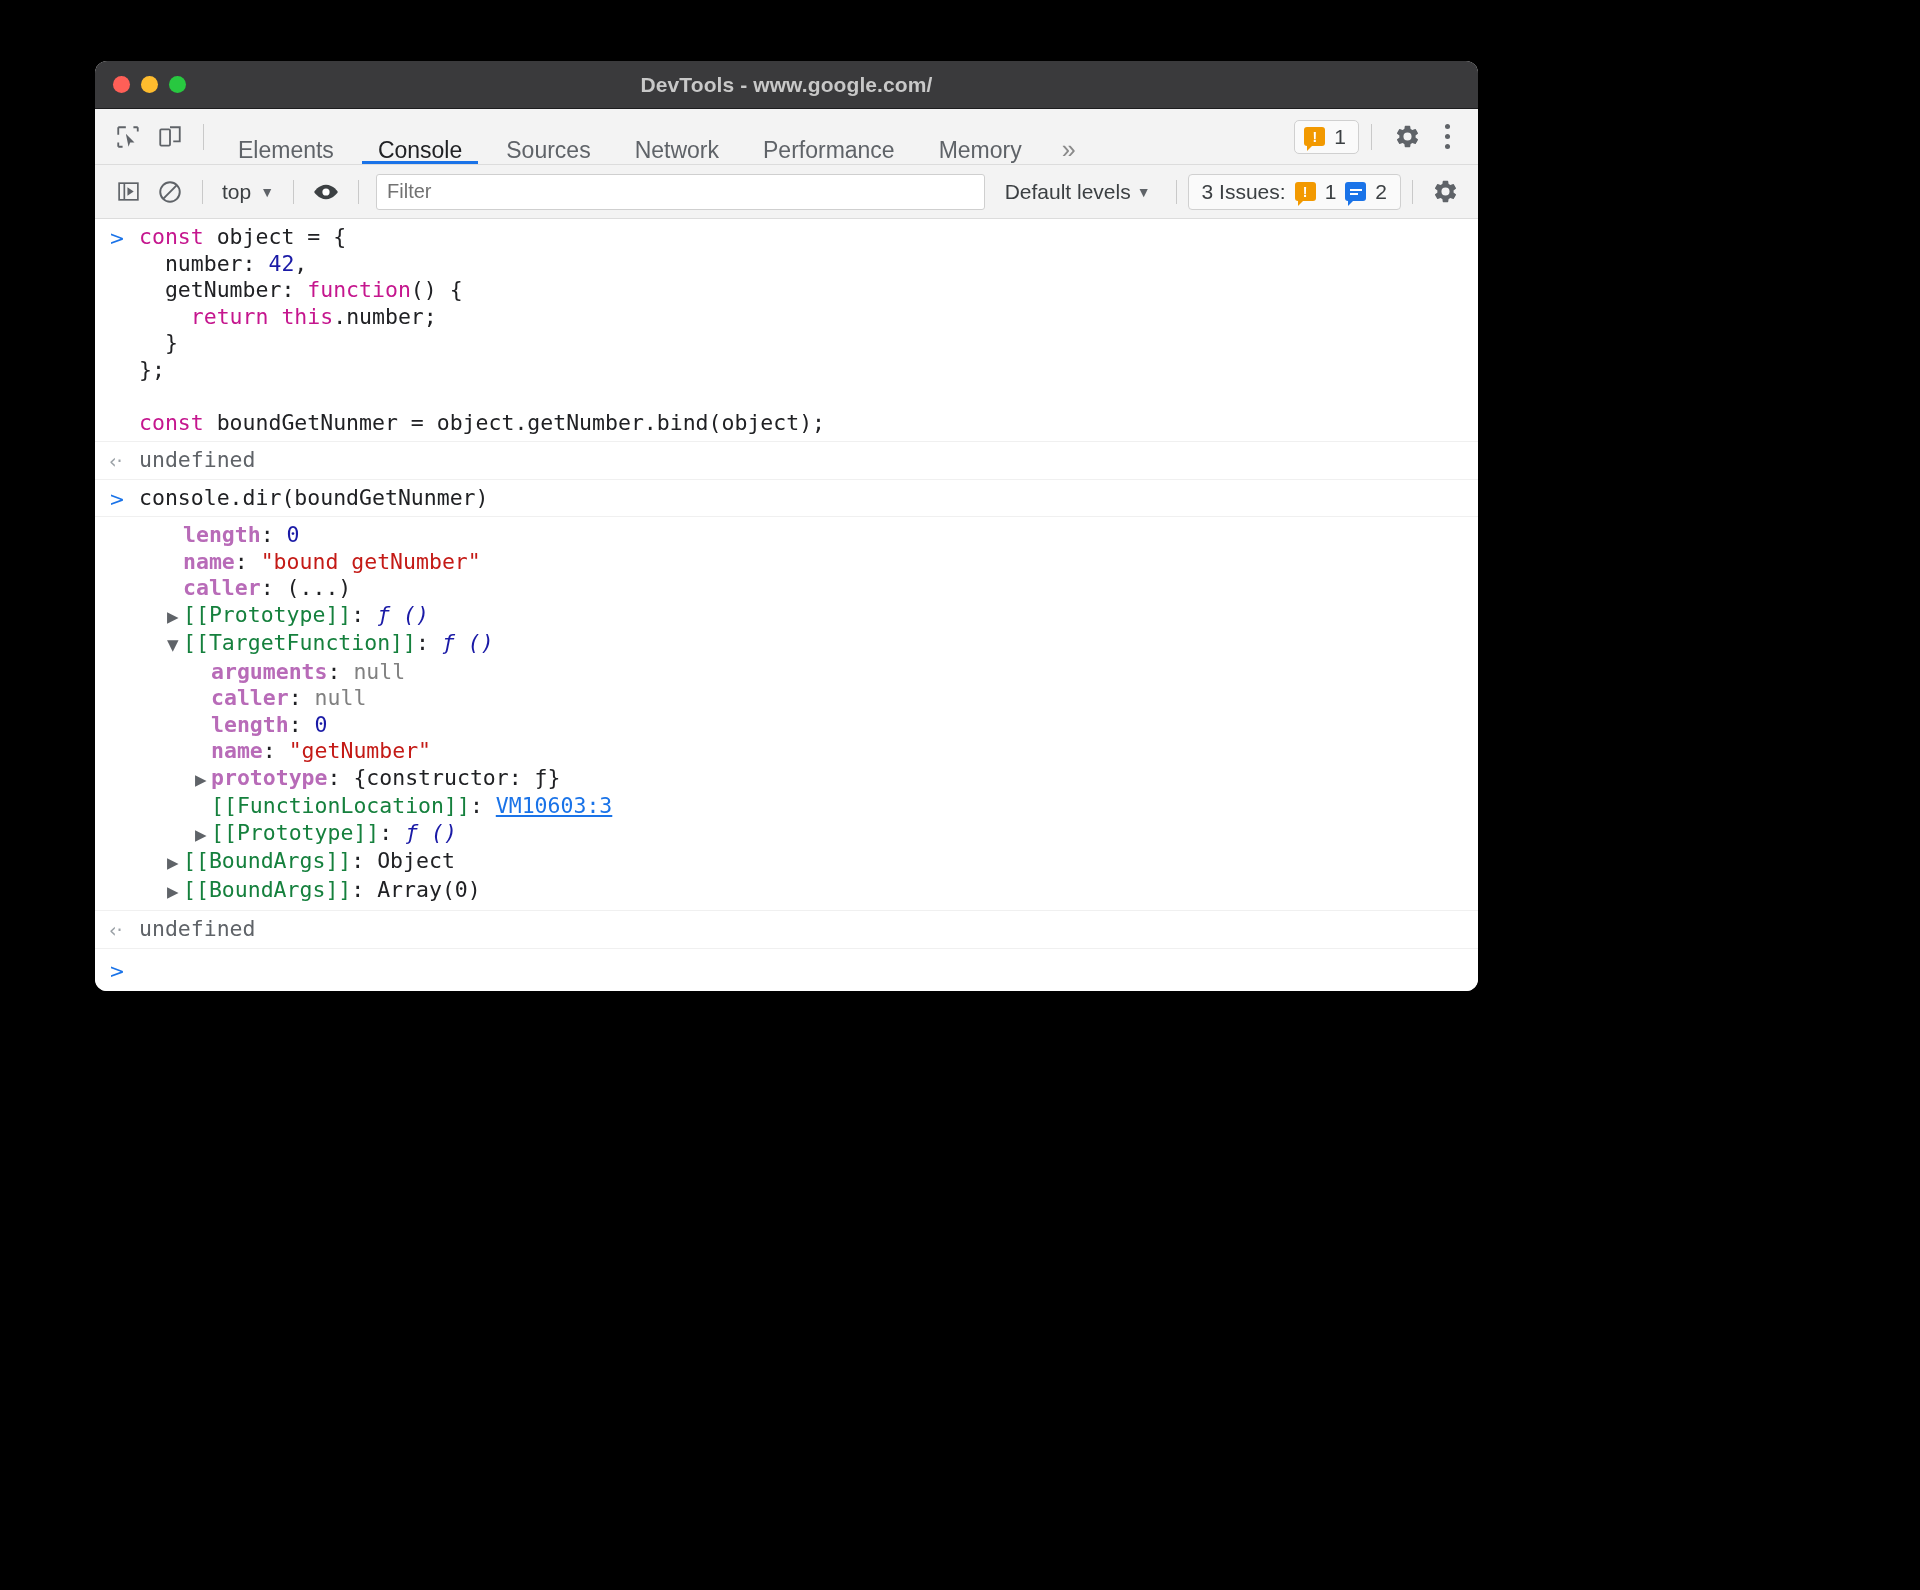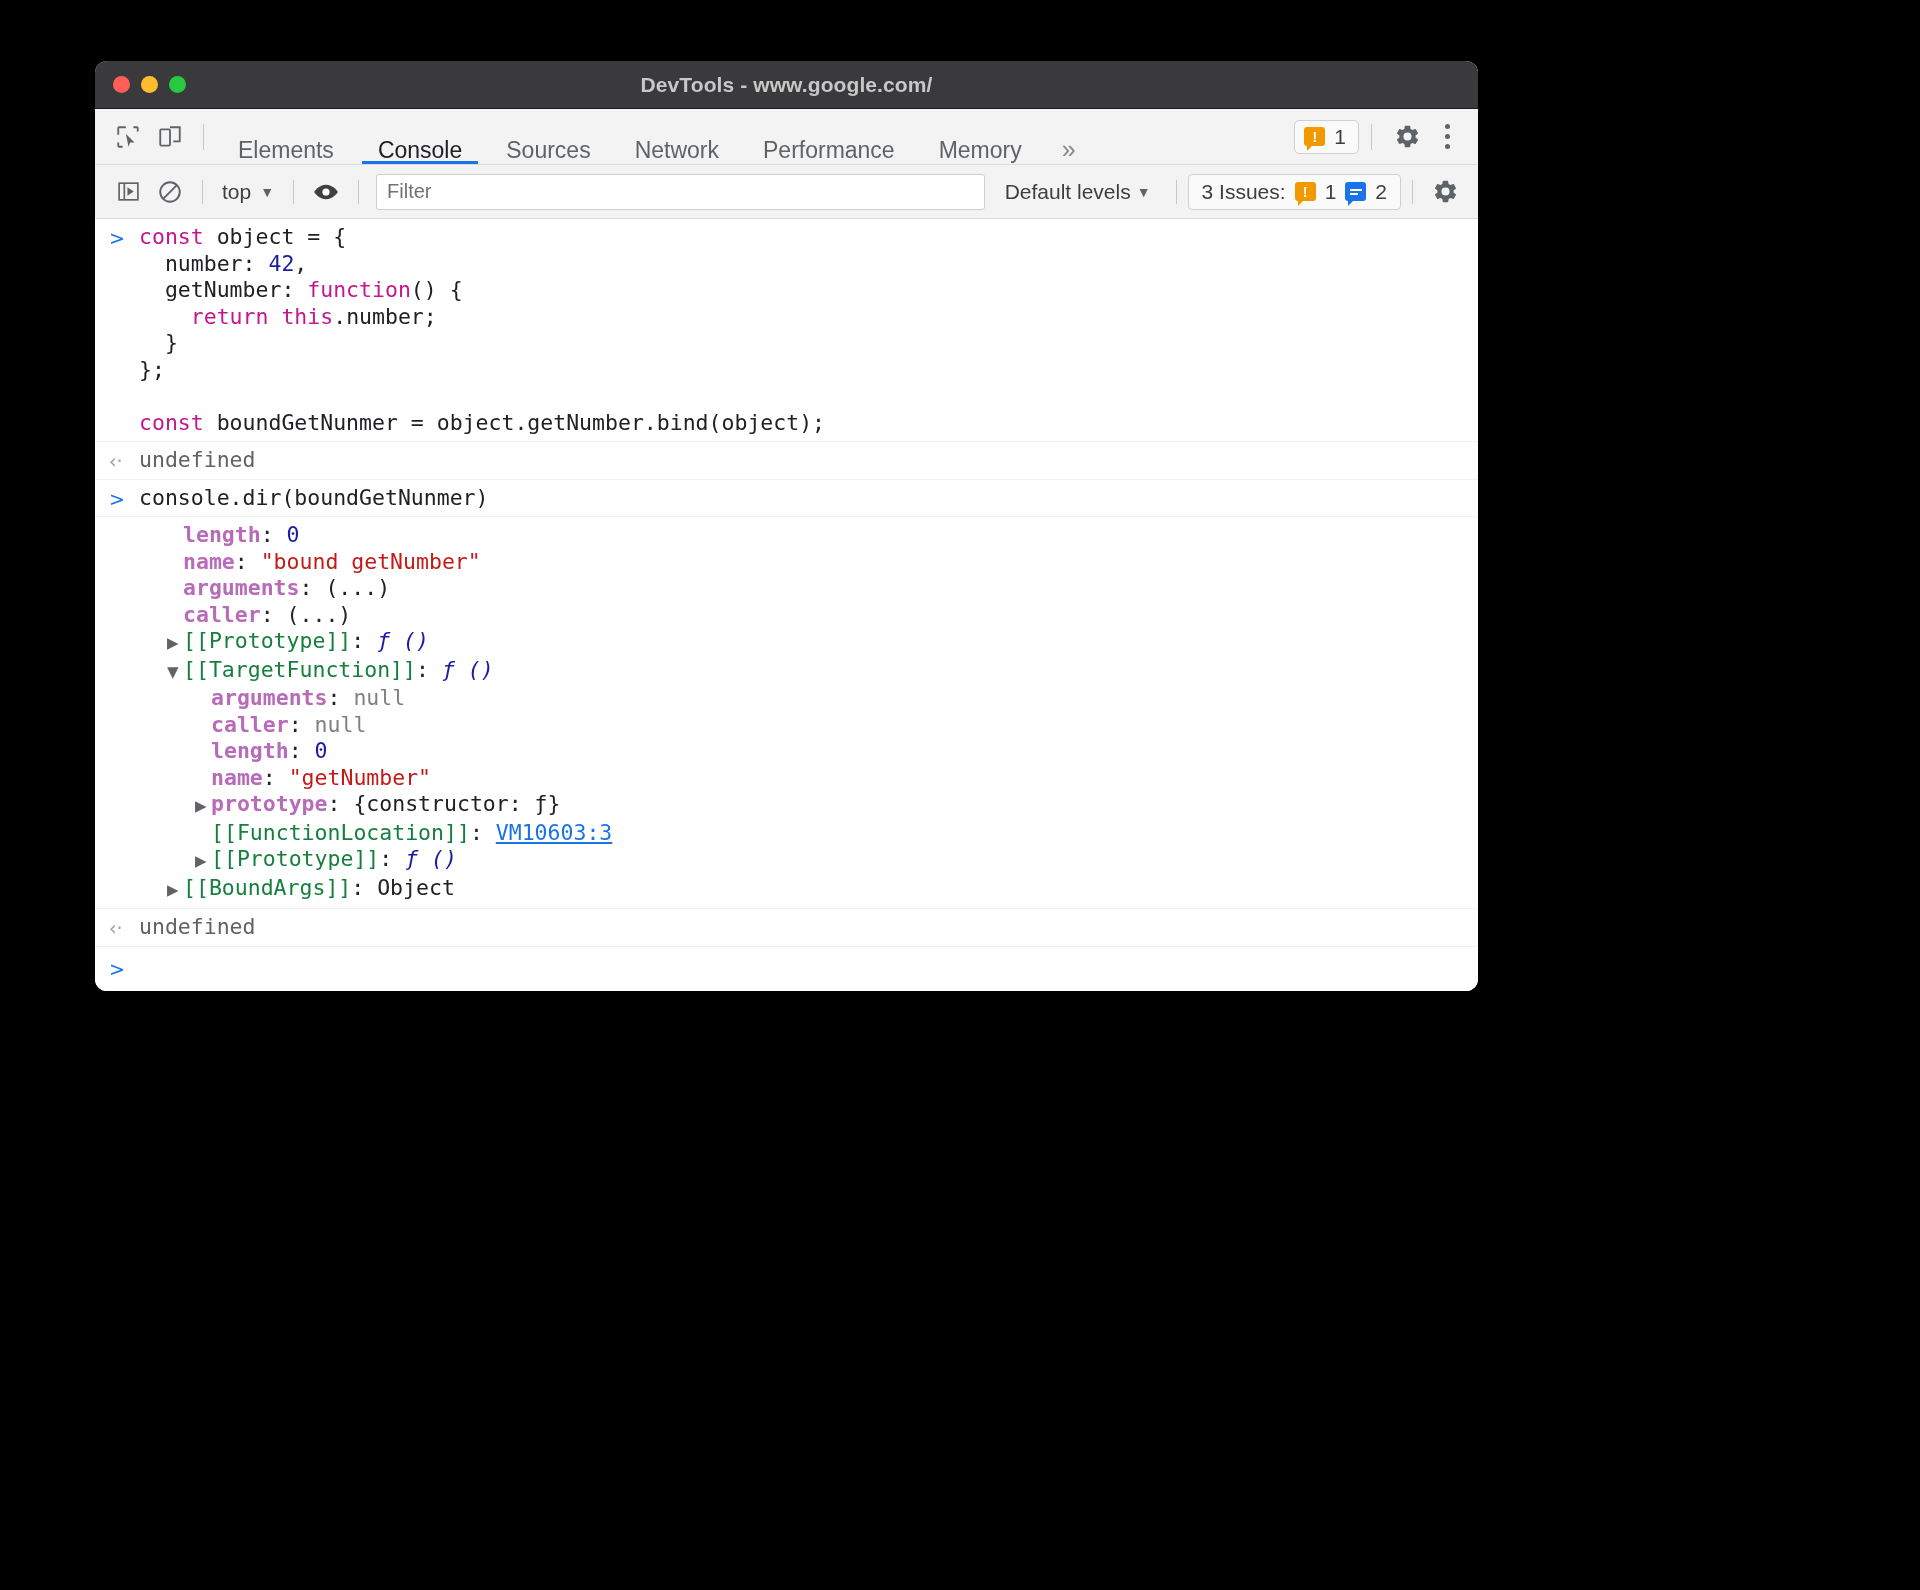--- a/index.html
+++ b/index.html
@@ -375,32 +375,32 @@
 
     <div class="msg">
       <span class="gutter input">&gt;</span>
       <span class="code">console.dir(boundGetNunmer)</span>
     </div>
 
     <div class="msg">
       <div id="tree-body">
           <div class="tree-line" style="padding-left: 28px;"><span class="tri"></span><span class="prop">length</span><span>: </span><span class="num">0</span></div>
           <div class="tree-line" style="padding-left: 28px;"><span class="tri"></span><span class="prop">name</span><span>: </span><span class="str">"bound getNumber"</span></div>
-          <div class="tree-line" style="padding-left: 28px;"><span class="tri"></span><span class="prop">arguments</span><span>: </span><span>(...)</span></div>
           <div class="tree-line" style="padding-left: 28px;"><span class="tri"></span><span class="prop">caller</span><span>: </span><span>(...)</span></div>
           <div class="tree-line" style="padding-left: 28px;"><span class="tri">▶</span><span class="internal">[[Prototype]]</span><span>: </span><span class="fnblue">ƒ ()</span></div>
           <div class="tree-line" style="padding-left: 28px;"><span class="tri">▼</span><span class="internal">[[TargetFunction]]</span><span>: </span><span class="fnblue">ƒ ()</span></div>
           <div class="tree-line" style="padding-left: 56px;"><span class="tri"></span><span class="prop">arguments</span><span>: </span><span class="nullv">null</span></div>
           <div class="tree-line" style="padding-left: 56px;"><span class="tri"></span><span class="prop">caller</span><span>: </span><span class="nullv">null</span></div>
           <div class="tree-line" style="padding-left: 56px;"><span class="tri"></span><span class="prop">length</span><span>: </span><span class="num">0</span></div>
           <div class="tree-line" style="padding-left: 56px;"><span class="tri"></span><span class="prop">name</span><span>: </span><span class="str">"getNumber"</span></div>
           <div class="tree-line" style="padding-left: 56px;"><span class="tri">▶</span><span class="prop">prototype</span><span>: </span><span>{constructor: ƒ}</span></div>
           <div class="tree-line" style="padding-left: 56px;"><span class="tri"></span><span class="internal">[[FunctionLocation]]</span><span>: </span><span class="link">VM10603:3</span></div>
           <div class="tree-line" style="padding-left: 56px;"><span class="tri">▶</span><span class="internal">[[Prototype]]</span><span>: </span><span class="fnblue">ƒ ()</span></div>
           <div class="tree-line" style="padding-left: 28px;"><span class="tri">▶</span><span class="internal">[[BoundArgs]]</span><span>: </span><span>Object</span></div>
+          <div class="tree-line" style="padding-left: 28px;"><span class="tri">▶</span><span class="internal">[[BoundArgs]]</span><span>: </span><span>Array(0)</span></div>
         </div>
     </div>
 
     <div class="msg">
       <span class="gutter output">‹·</span>
       <span class="undef">undefined</span>
     </div>
 
     <div class="prompt-row">
       <span class="gutter input" style="top:9px;">&gt;</span>

